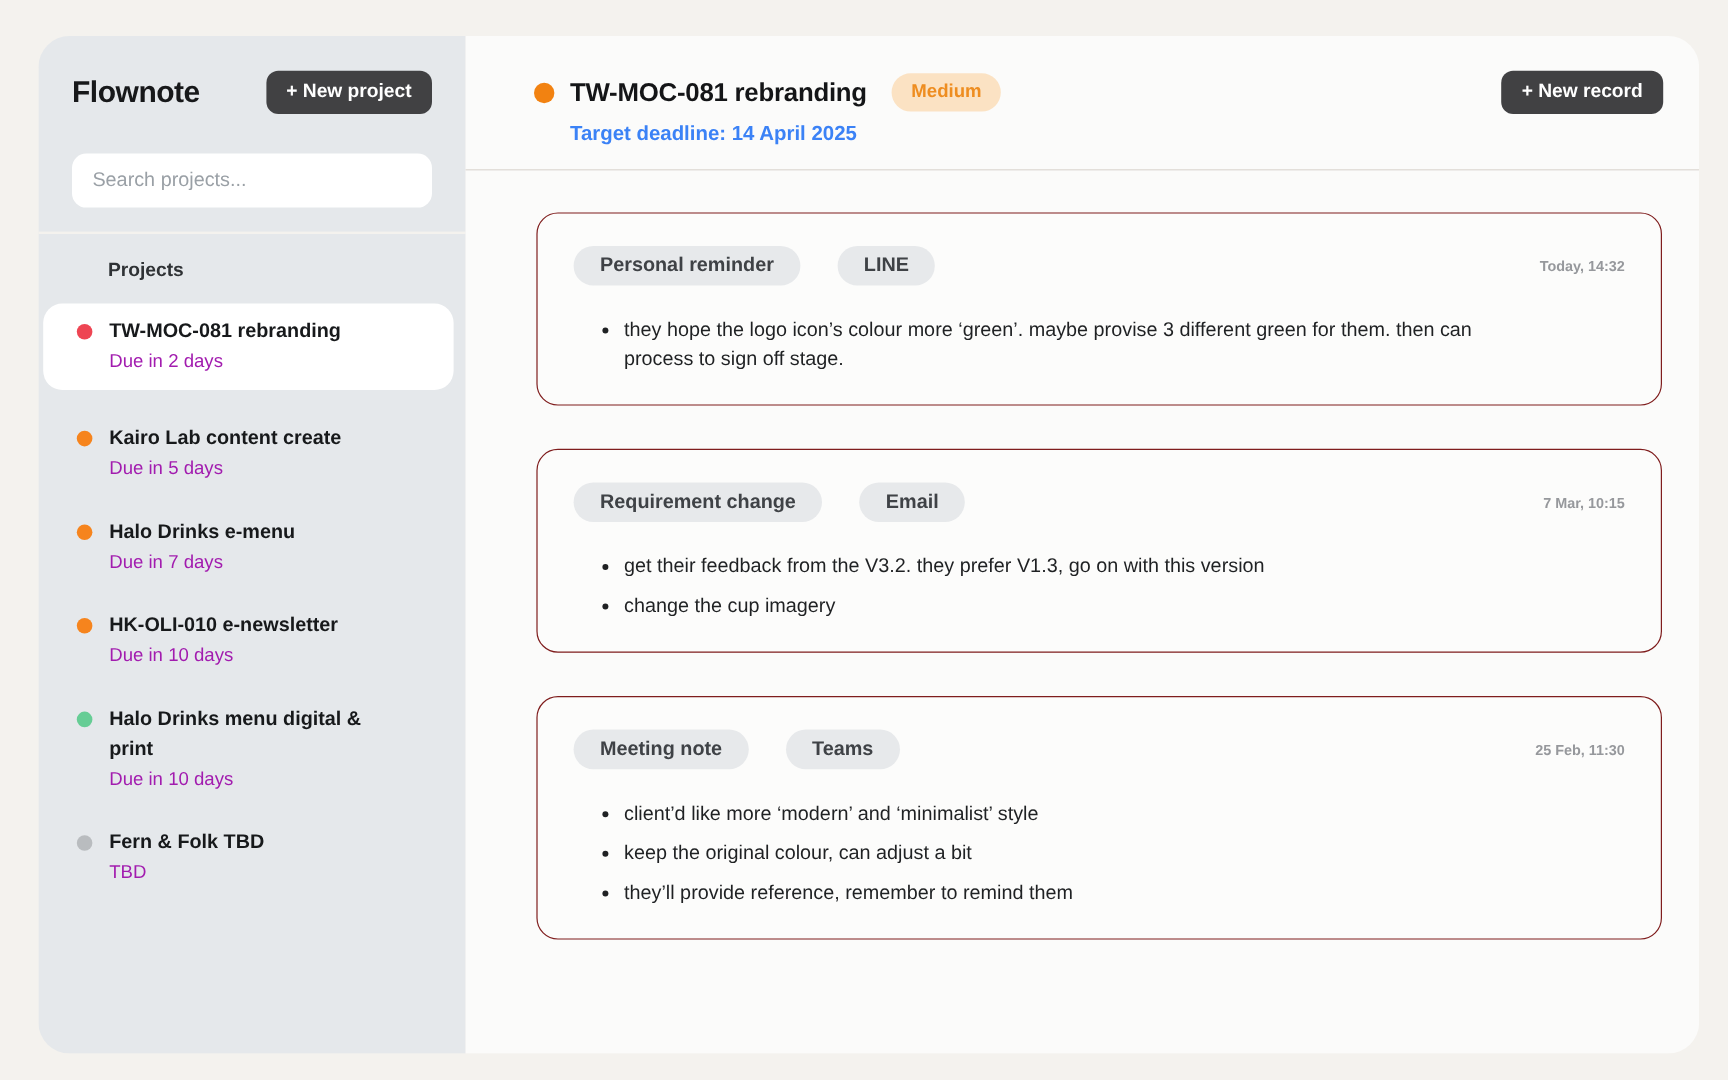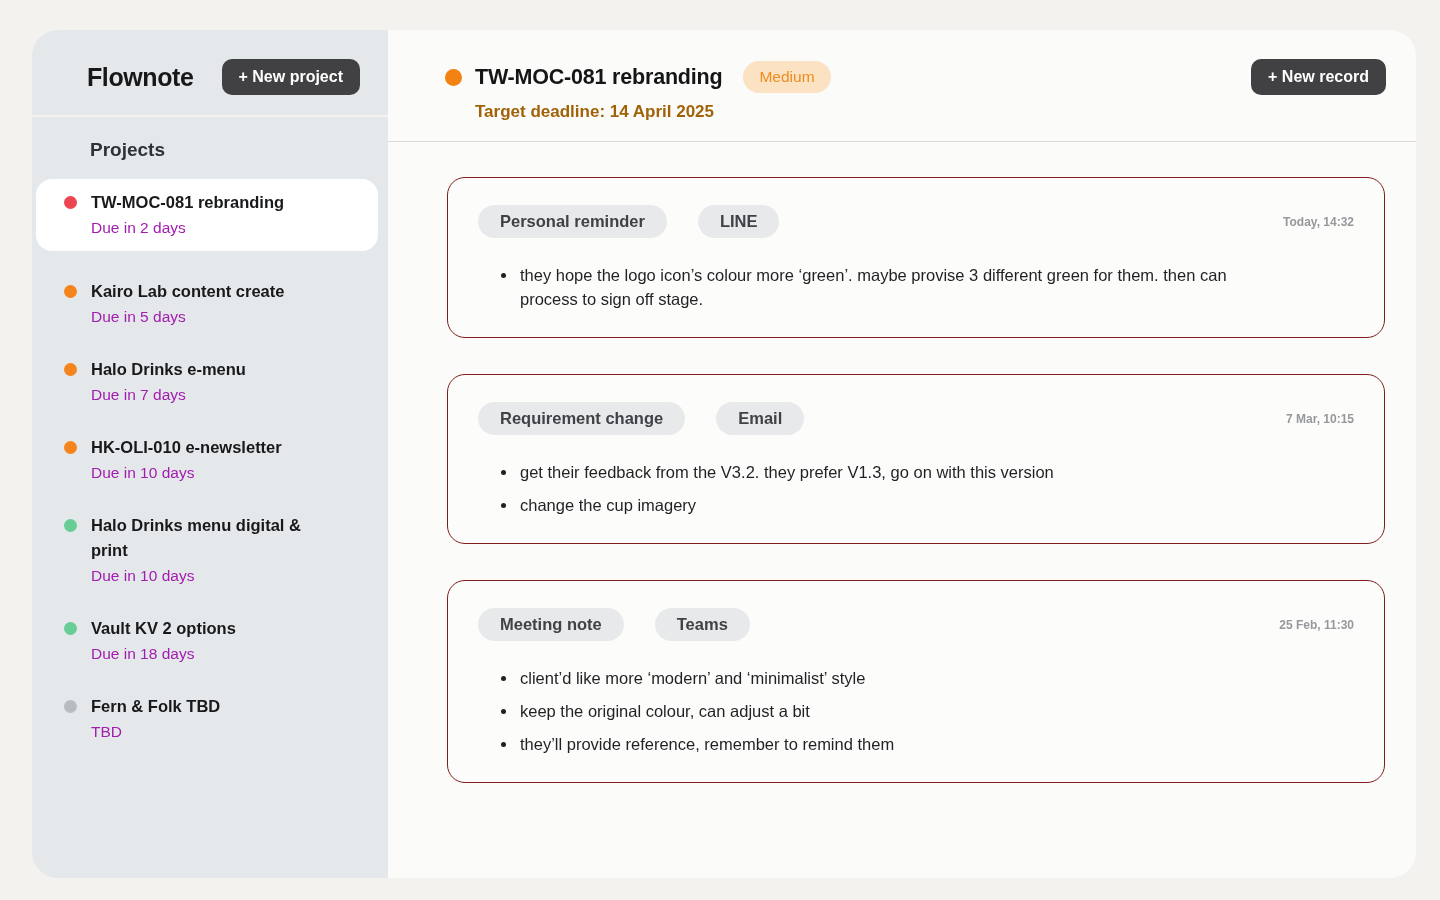--- a/index.html
+++ b/index.html
@@ -33,21 +33,20 @@
   .brand-row {
     display: flex;
     align-items: center;
     justify-content: space-between;
   }
   .brand {
     font-size: 25px;
     font-weight: 700;
     letter-spacing: -0.4px;
     color: #17181a;
-    margin-left: 27px;
   }
   .dark-btn {
     background: #414143;
     color: #ffffff;
     border: none;
     border-radius: 10px;
     padding: 9px 17px;
     font-size: 16px;
     font-weight: 600;
     font-family: inherit;
@@ -68,21 +67,21 @@
     color: #202124;
     outline: none;
   }
   .search-input::placeholder { color: #9aa0a6; }
   .projects-section {
     flex: 1;
     padding: 22px 10px 20px 4px;
     overflow: hidden;
   }
   .projects-title {
-    font-size: 19px;
+    font-size: 16px;
     font-weight: 600;
     color: #2f3235;
     margin: 0 0 18px 54px;
   }
   .project-item {
     display: flex;
     align-items: flex-start;
     gap: 14px;
     padding: 0 16px 0 28px;
     margin-bottom: 30px;
@@ -140,28 +139,28 @@
     font-size: 21.5px;
     font-weight: 700;
     letter-spacing: -0.2px;
     color: #141517;
   }
   .priority-badge {
     margin-left: 8px;
     border-radius: 999px;
     padding: 7px 16px;
     font-size: 15.5px;
-    font-weight: 400;
+    font-weight: 700;
   }
   .header-spacer { flex: 1; }
   .deadline {
     margin: 7px 0 0 30px;
     font-size: 17px;
     font-weight: 600;
-    color: #a16207;
+    color: #3b82f6;
   }
   .records {
     padding: 35px 31px 0 59px;
     display: flex;
     flex-direction: column;
     gap: 36px;
   }
   .record-card {
     background: #fcfcfb;
     border: 1px solid #7f1d1d;
@@ -207,20 +206,21 @@
 <body>
 
 <div class="app">
 
   <aside class="sidebar">
     <div class="sidebar-header">
       <div class="brand-row">
         <div class="brand">Flownote</div>
         <button class="dark-btn">+ New project</button>
       </div>
+      <input class="search-input" type="text" placeholder="Search projects..." style="">
     </div>
 
     <div class="projects-section">
       <div class="projects-title">Projects</div>
 
       <div class="project-item active">
         <span class="proj-dot" style="background-color: rgb(238, 69, 83);"></span>
         <div>
           <div class="proj-name">TW-MOC-081 rebranding</div>
           <div class="proj-due">Due in 2 days</div>
@@ -252,27 +252,20 @@
       </div>
 
       <div class="project-item">
         <span class="proj-dot" style="background-color: rgb(102, 205, 149);"></span>
         <div style="max-width:250px;">
           <div class="proj-name">Halo Drinks menu digital &amp; print</div>
           <div class="proj-due">Due in 10 days</div>
         </div>
       </div>
 
-      <div class="project-item">
-        <span class="proj-dot" style="background-color: rgb(102, 205, 149);"></span>
-        <div>
-          <div class="proj-name">Vault KV 2 options</div>
-          <div class="proj-due">Due in 18 days</div>
-        </div>
-      </div>
 
       <div class="project-item">
         <span class="proj-dot" style="background-color: rgb(185, 188, 191);"></span>
         <div>
           <div class="proj-name">Fern &amp; Folk TBD</div>
           <div class="proj-due">TBD</div>
         </div>
       </div>
     </div>
   </aside>

